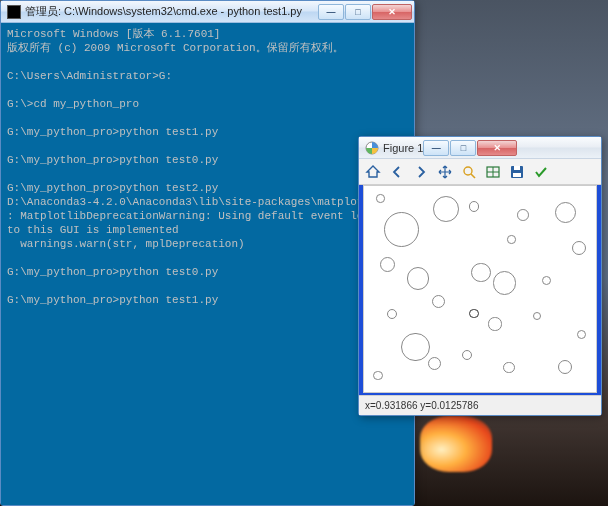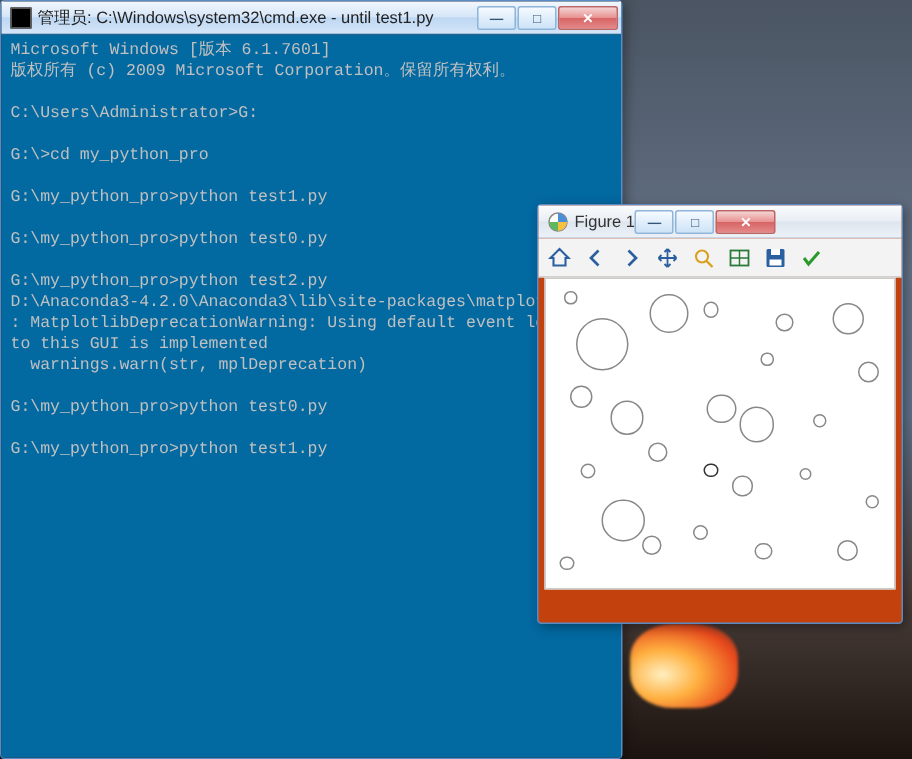--- a/index.html
+++ b/index.html
@@ -8,41 +8,41 @@
 .lava { position:absolute; width:72px; height:56px; left:420px; top:416px; background:radial-gradient(ellipse at 30% 60%, #ffefc0 0%, #ffb040 34%, #e8481c 72%, rgba(40,10,6,0) 100%); filter:blur(1px); border-radius:40%; }
 .win { position:absolute; border:1px solid #5a8bc4; border-radius:3px; box-shadow:2px 2px 8px rgba(0,0,0,0.35); }
 .cmd { left:0; top:0; width:415px; height:506px; background:#000; }
 .cmd .titlebar { height:22px; background:linear-gradient(#f2f7fd,#d6e6f8 48%,#bdd7f2 52%,#d4e5f8); border-bottom:1px solid #9bbde0; display:flex; align-items:center; font-size:11px; color:#222; padding:0 2px; }
 .cmd .titlebar .icon { width:14px; height:14px; background:#000; border:1px solid #555; margin:0 4px; flex:none; }
 .cmd .titlebar .title { flex:1; white-space:nowrap; overflow:hidden; text-overflow:ellipsis; }
 .winbtns { display:flex; gap:1px; }
 .winbtn { width:26px; height:16px; background:linear-gradient(#f5faff,#cde3f7); border:1px solid #8fb6da; border-radius:2px; font:bold 9px/14px Arial; text-align:center; color:#34547a; }
 .winbtn.cls { width:40px; background:linear-gradient(#f3d4d4,#e99393 48%,#d76565 52%,#e58989); border-color:#c06363; color:#fff; }
 .cmd .body { position:absolute; top:22px; left:0; right:0; bottom:0; background:#0369a1; color:#c0c0c0; font:11px/14px "Consolas","Courier New",monospace; padding:4px 6px; white-space:pre; overflow:hidden; }
-.fig { left:358px; top:136px; width:244px; height:280px; background:#c2410c; }
+.fig { left:358px; top:136px; width:244px; height:280px; background:#1d4ed8; }
 .fig .titlebar { height:22px; background:linear-gradient(#fafcfe,#e9eef4 48%,#dde5ee 52%,#ebf1f7); border-bottom:1px solid #c9d5e3; display:flex; align-items:center; font-size:11px; color:#333; padding:0 2px; }
 .fig .titlebar .icon { width:14px; height:14px; margin:0 4px; flex:none; }
 .fig .toolbar { height:26px; background:#f3f3f3; border-bottom:1px solid #d0d0d0; display:flex; align-items:center; padding:0 4px; gap:4px; }
 .tbtn { width:20px; height:20px; display:flex; align-items:center; justify-content:center; border-radius:2px; }
 .fig .canvas { position:absolute; top:48px; left:4px; right:4px; bottom:22px; background:#fff; border:1px solid #ccc; }
 .fig .status { position:absolute; bottom:0; left:0; right:0; height:20px; background:#f0f0f0; border-top:1px solid #d0d0d0; font:10px/20px Arial; color:#333; padding:0 6px; }
 .circle { position:absolute; border:1px solid #888; border-radius:50%; background:transparent; }
 svg { display:block; }
 </style>
 </head>
 <body>
 
 <div class="desktop-bg">
   <div class="lava"></div>
 </div>
 
 <div class="win cmd">
   <div class="titlebar">
     <span class="icon"></span>
-    <span class="title">管理员: C:\Windows\system32\cmd.exe - until  test1.py</span>
+    <span class="title">管理员: C:\Windows\system32\cmd.exe - python  test1.py</span>
     <div class="winbtns">
       <div class="winbtn">—</div>
       <div class="winbtn">□</div>
       <div class="winbtn cls">✕</div>
     </div>
   </div>
   <div class="body" id="cmd-body">Microsoft Windows [版本 6.1.7601]
 版权所有 (c) 2009 Microsoft Corporation。保留所有权利。
 
 C:\Users\Administrator&gt;G:
@@ -147,13 +147,14 @@
       <div class="circle" style="left: 124.488px; top: 131.468px; height: 13.104px; width: 13.104px;"></div>
       <div class="circle" style="left: 169.182px; top: 125.802px; height: 7.956px; width: 7.956px;"></div>
       <div class="circle" style="left: 37.44px; top: 146.64px; height: 28.08px; width: 28.08px;"></div>
       <div class="circle" style="left: 63.648px; top: 170.608px; height: 13.104px; width: 13.104px;"></div>
       <div class="circle" style="left: 97.812px; top: 163.772px; height: 10.296px; width: 10.296px;"></div>
       <div class="circle" style="left: 139.464px; top: 175.664px; height: 11.232px; width: 11.232px;"></div>
       <div class="circle" style="left: 194.22px; top: 174.26px; height: 14.04px; width: 14.04px;"></div>
       <div class="circle" style="left: 212.94px; top: 143.64px; height: 9.36px; width: 9.36px;"></div>
       <div class="circle" style="left: 9.36px; top: 184.84px; height: 9.36px; width: 9.36px;"></div>
     </div>
+  <div class="status">x=0.931866   y=0.0125786</div>
 </div>
 
 </body></html>

